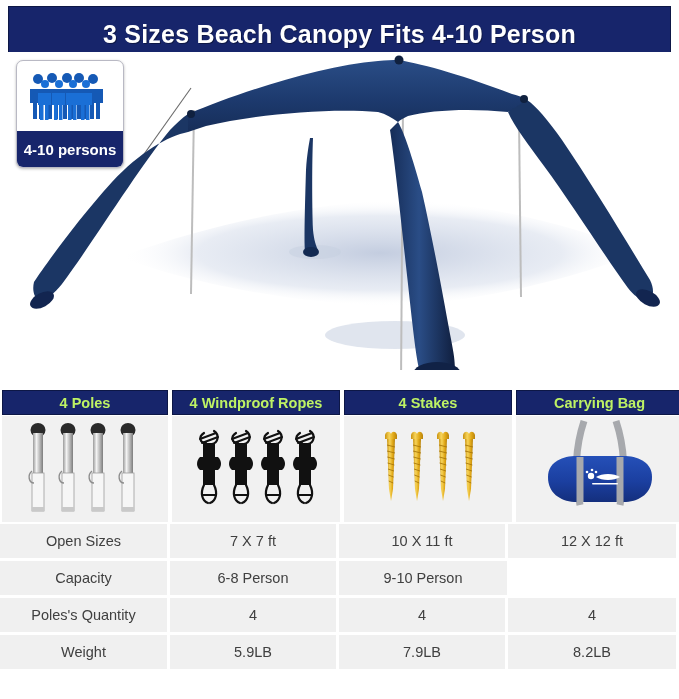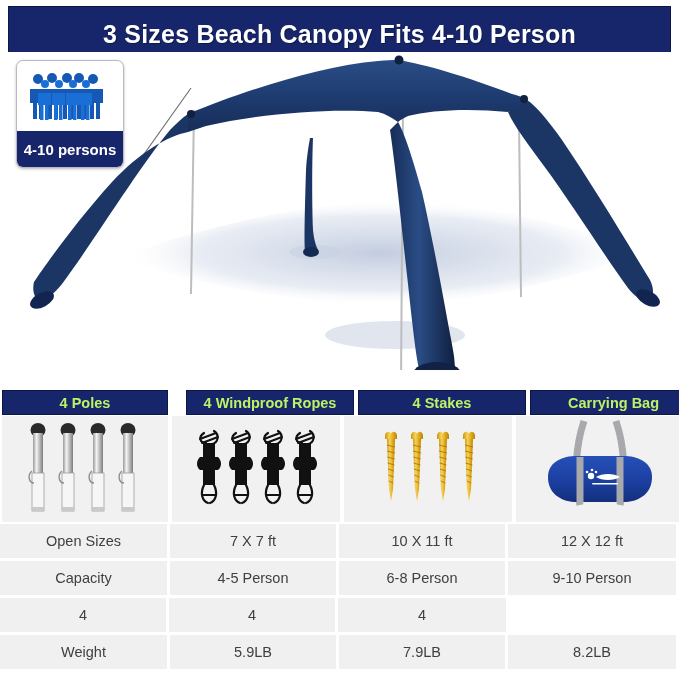--- a/index.html
+++ b/index.html
@@ -122,21 +122,21 @@
     color: #bef264;
     font-size: 14.5px;
     font-weight: bold;
     display: flex;
     align-items: center;
     justify-content: center;
     box-sizing: border-box;
     white-space: nowrap;
   }
   .acc-h-0 { flex: 0 0 166px; }
-  .acc-h-1 { flex: 0 0 168px; margin-left: 14px; }
+  .acc-h-1 { flex: 0 0 168px; }
   .acc-h-2 { flex: 0 0 168px; }
   .acc-h-3 { flex: 0 0 167px; }
 
   
   .acc-cells {
     position: absolute;
     left: 0;
     top: 416px;
     width: 679px;
     height: 106px;
@@ -533,26 +533,26 @@
 
     <div class="spec-row">
       <div class="spec-cell label">Open Sizes</div>
       <div class="spec-cell val">7 X 7 ft</div>
       <div class="spec-cell val">10 X 11 ft</div>
       <div class="spec-cell last">12 X 12 ft</div>
     </div>
 
     <div class="spec-row">
       <div class="spec-cell label">Capacity</div>
-      <div class="spec-cell val">4-5 Person</div>
       <div class="spec-cell val">6-8 Person</div>
       <div class="spec-cell last">9-10 Person</div>
     </div>
 
     <div class="spec-row">
+      <div class="spec-cell label">Poles's Quantity</div>
       <div class="spec-cell val">4</div>
       <div class="spec-cell val">4</div>
       <div class="spec-cell last">4</div>
     </div>
 
 
     <div class="spec-row">
       <div class="spec-cell label">Weight</div>
       <div class="spec-cell val">5.9LB</div>
       <div class="spec-cell val">7.9LB</div>

